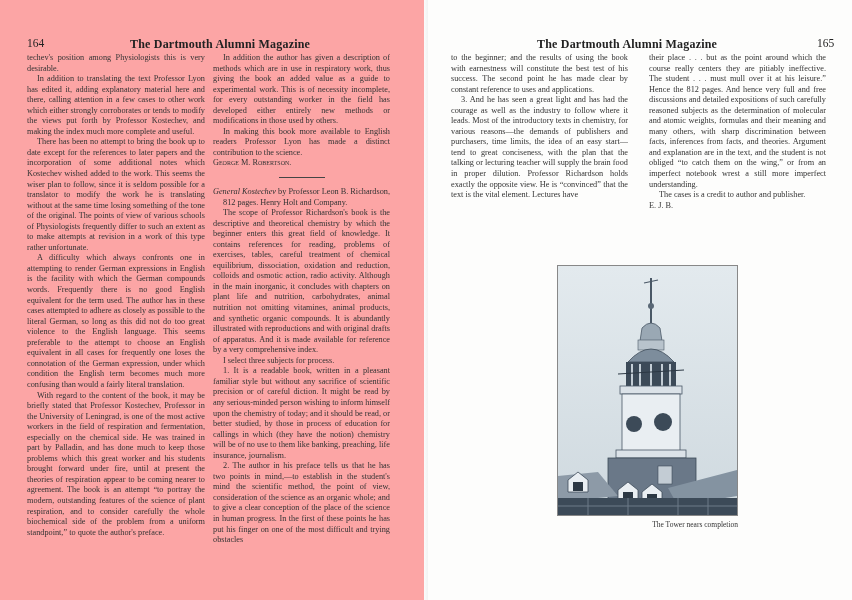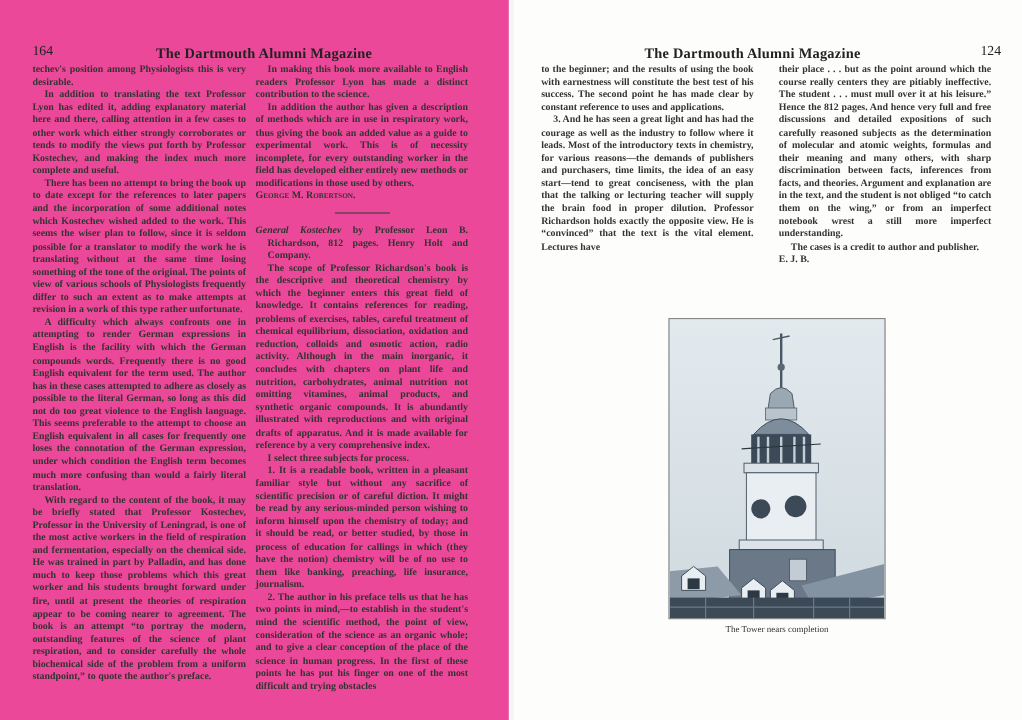--- a/index.html
+++ b/index.html
@@ -1,65 +1,65 @@
 <!DOCTYPE html>
 <html><head>
 <meta charset="utf-8">
 <style>
   html,body{margin:0;padding:0;background:#ffffff;}
   body{width:852px;height:600px;position:relative;overflow:hidden;font-family:"Liberation Serif","DejaVu Serif",serif;color:#2a2a2a;}
-  .page{position:absolute;top:0;height:600px;background:#ec4899;}
+  .page{position:absolute;top:0;height:600px;background:#fca5a5;}
   .page.left{left:0;width:428px;}
   .page.right{left:428px;width:424px;background:#fdfdfc;}
   .gutter{position:absolute;left:424px;top:0;width:8px;height:600px;background:linear-gradient(to right,#fbfbfb,#f2f2f2,#fbfbfb);}
   .hdr{position:absolute;top:37px;font-size:12px;font-weight:bold;letter-spacing:0.2px;color:#222;}
   .pnum{position:absolute;top:37px;font-size:11.5px;color:#222;}
-  .col{position:absolute;font-size:8.25px;line-height:10.55px;text-align:justify;color:#333;font-weight:bold;}
+  .col{position:absolute;font-size:8.25px;line-height:10.55px;text-align:justify;color:#333;}
   .col p{margin:0;text-indent:10px;}
   .col p.noind{text-indent:0;}
   .col p.cite{margin-left:10px;text-indent:-10px;}
   .sig{text-align:left;font-variant:small-caps;padding-right:6px;}
   .rule{width:46px;height:1px;background:#444;margin:8px auto 9px auto;}
   .photo-frame{position:absolute;left:557px;top:265px;width:179px;height:249px;border:1px solid #888;background:#dfe6ea;overflow:hidden;}
-  .caption{position:absolute;left:557px;top:520px;width:181px;text-align:center;font-size:7.5px;color:#333;}
+  .caption{position:absolute;left:557px;top:520px;width:181px;text-align:right;font-size:7.5px;color:#333;}
   svg{display:block;}
 </style>
 </head>
 <body>
 
 <div class="page left">
   <div class="pnum" style="left:27px;">164</div>
   <div class="hdr" style="left:130px;">The Dartmouth Alumni Magazine</div>
 
   <div class="col" style="left:27px;top:53px;width:178px;">
     <p class="noind">techev's position among Physiologists this is very desirable.</p>
     <p>In addition to translating the text Professor Lyon has edited it, adding explanatory material here and there, calling attention in a few cases to other work which either strongly corroborates or tends to modify the views put forth by Professor Kostechev, and making the index much more complete and useful.</p>
     <p>There has been no attempt to bring the book up to date except for the references to later papers and the incorporation of some additional notes which Kostechev wished added to the work. This seems the wiser plan to follow, since it is seldom possible for a translator to modify the work he is translating without at the same time losing something of the tone of the original. The points of view of various schools of Physiologists frequently differ to such an extent as to make attempts at revision in a work of this type rather unfortunate.</p>
     <p>A difficulty which always confronts one in attempting to render German expressions in English is the facility with which the German compounds words. Frequently there is no good English equivalent for the term used. The author has in these cases attempted to adhere as closely as possible to the literal German, so long as this did not do too great violence to the English language. This seems preferable to the attempt to choose an English equivalent in all cases for frequently one loses the connotation of the German expression, under which condition the English term becomes much more confusing than would a fairly literal translation.</p>
     <p>With regard to the content of the book, it may be briefly stated that Professor Kostechev, Professor in the University of Leningrad, is one of the most active workers in the field of respiration and fermentation, especially on the chemical side. He was trained in part by Palladin, and has done much to keep those problems which this great worker and his students brought forward under fire, until at present the theories of respiration appear to be coming nearer to agreement. The book is an attempt “to portray the modern, outstanding features of the science of plant respiration, and to consider carefully the whole biochemical side of the problem from a uniform standpoint,” to quote the author's preface.</p>
   </div>
 
   <div class="col" style="left:213px;top:53px;width:177px;">
+    <p>In addition the author has given a description of methods which are in use in respiratory work, thus giving the book an added value as a guide to experimental work. This is of necessity incomplete, for every outstanding worker in the field has developed either entirely new methods or modifications in those used by others.</p>
     <p>In making this book more available to English readers Professor Lyon has made a distinct contribution to the science.</p>
-    <p>In addition the author has given a description of methods which are in use in respiratory work, thus giving the book an added value as a guide to experimental work. This is of necessity incomplete, for every outstanding worker in the field has developed either entirely new methods or modifications in those used by others.</p>
     <div class="sig">George M. Robertson.</div>
     <div class="rule"></div>
     <p class="cite"><i>General Kostechev</i><span> by Professor Leon B. Richardson, 812 pages. Henry Holt and Company.</span></p>
     <p>The scope of Professor Richardson's book is the descriptive and theoretical chemistry by which the beginner enters this great field of knowledge. It contains references for reading, problems of exercises, tables, careful treatment of chemical equilibrium, dissociation, oxidation and reduction, colloids and osmotic action, radio activity. Although in the main inorganic, it concludes with chapters on plant life and nutrition, carbohydrates, animal nutrition not omitting vitamines, animal products, and synthetic organic compounds. It is abundantly illustrated with reproductions and with original drafts of apparatus. And it is made available for reference by a very comprehensive index.</p>
     <p>I select three subjects for process.</p>
     <p>1. It is a readable book, written in a pleasant familiar style but without any sacrifice of scientific precision or of careful diction. It might be read by any serious-minded person wishing to inform himself upon the chemistry of today; and it should be read, or better studied, by those in process of education for callings in which (they have the notion) chemistry will be of no use to them like banking, preaching, life insurance, journalism.</p>
     <p>2. The author in his preface tells us that he has two points in mind,—to establish in the student's mind the scientific method, the point of view, consideration of the science as an organic whole; and to give a clear conception of the place of the science in human progress. In the first of these points he has put his finger on one of the most difficult and trying obstacles</p>
   </div>
 </div>
 
 <div class="gutter"></div>
 
 <div class="page right">
   <div class="hdr" style="left:109px;">The Dartmouth Alumni Magazine</div>
-  <div class="pnum" style="left:389px;">124</div>
+  <div class="pnum" style="left:389px;">165</div>
 
   <div class="col" style="left:23px;top:53px;width:177px;">
     <p class="noind">to the beginner; and the results of using the book with earnestness will constitute the best test of his success. The second point he has made clear by constant reference to uses and applications.</p>
     <p>3. And he has seen a great light and has had the courage as well as the industry to follow where it leads. Most of the introductory texts in chemistry, for various reasons—the demands of publishers and purchasers, time limits, the idea of an easy start—tend to great conciseness, with the plan that the talking or lecturing teacher will supply the brain food in proper dilution. Professor Richardson holds exactly the opposite view. He is “convinced” that the text is the vital element. Lectures have</p>
   </div>
 
   <div class="col" style="left:221px;top:53px;width:177px;">
     <p class="noind">their place . . . but as the point around which the course really centers they are pitiably ineffective. The student . . . must mull over it at his leisure.” Hence the 812 pages. And hence very full and free discussions and detailed expositions of such carefully reasoned subjects as the determination of molecular and atomic weights, formulas and their meaning and many others, with sharp discrimination between facts, inferences from facts, and theories. Argument and explanation are in the text, and the student is not obliged “to catch them on the wing,” or from an imperfect notebook wrest a still more imperfect understanding.</p>
     <p>The cases is a credit to author and publisher.</p>
     <div class="sig">E. J. B.</div>

